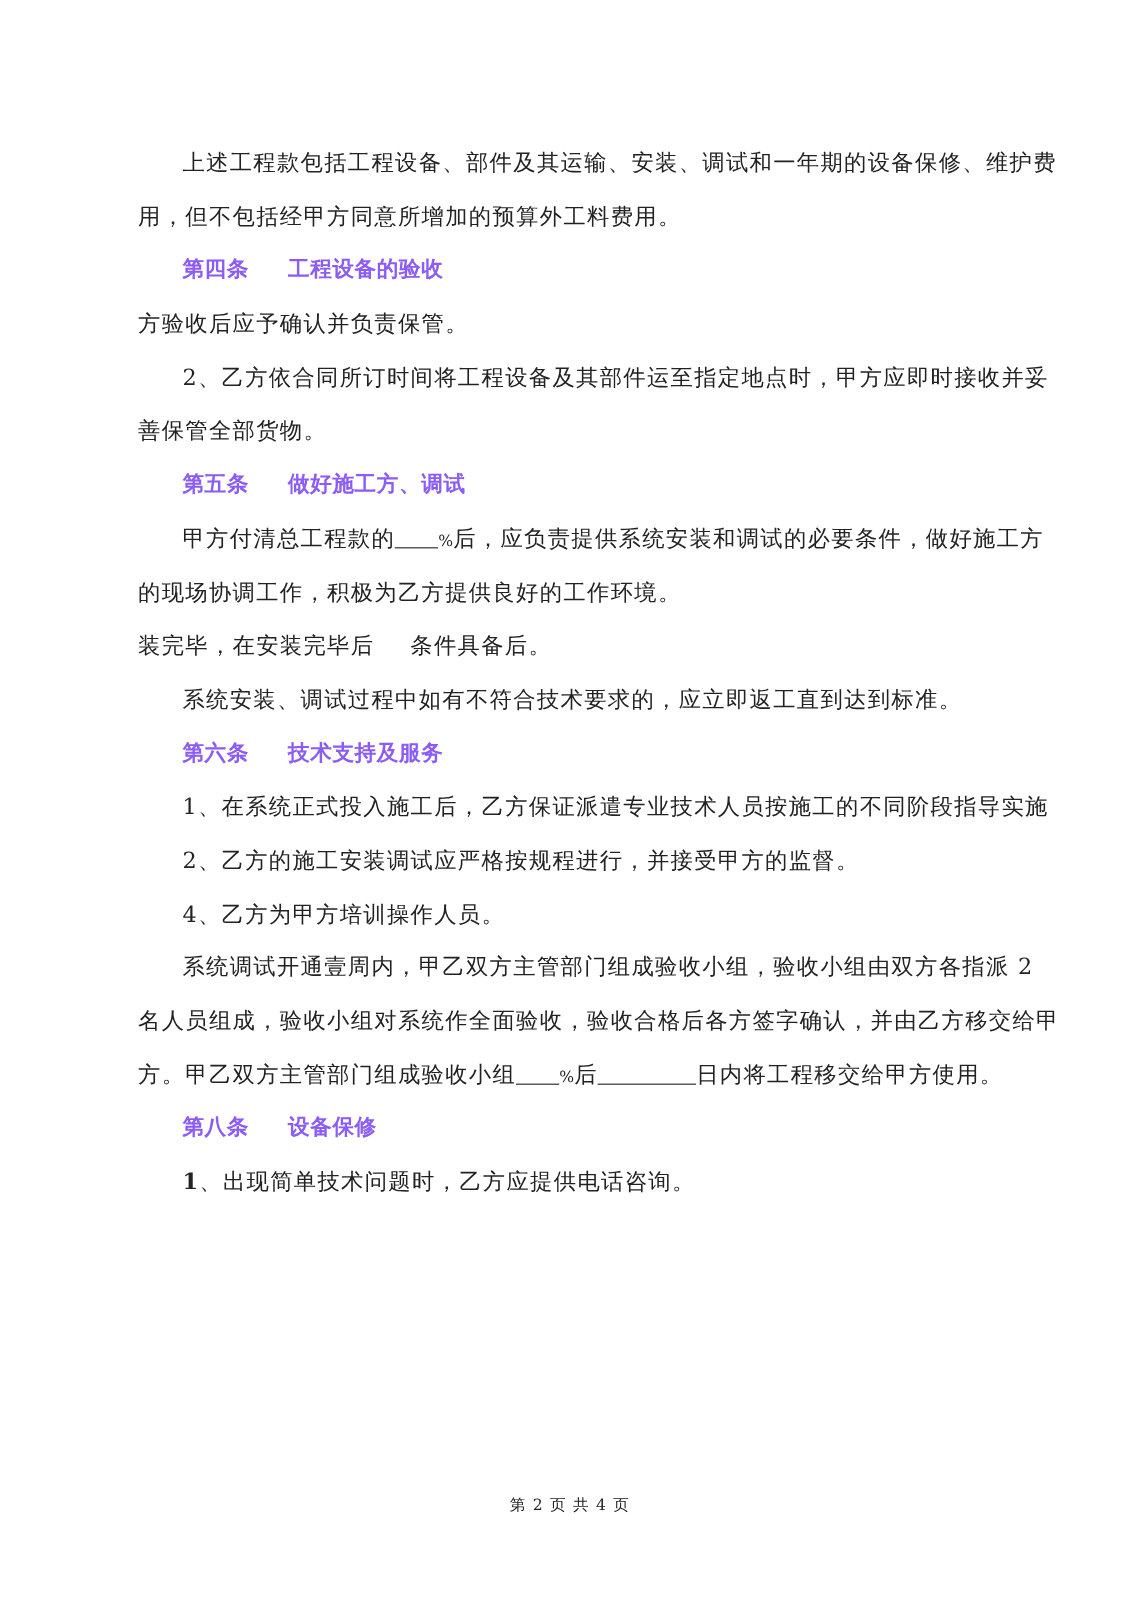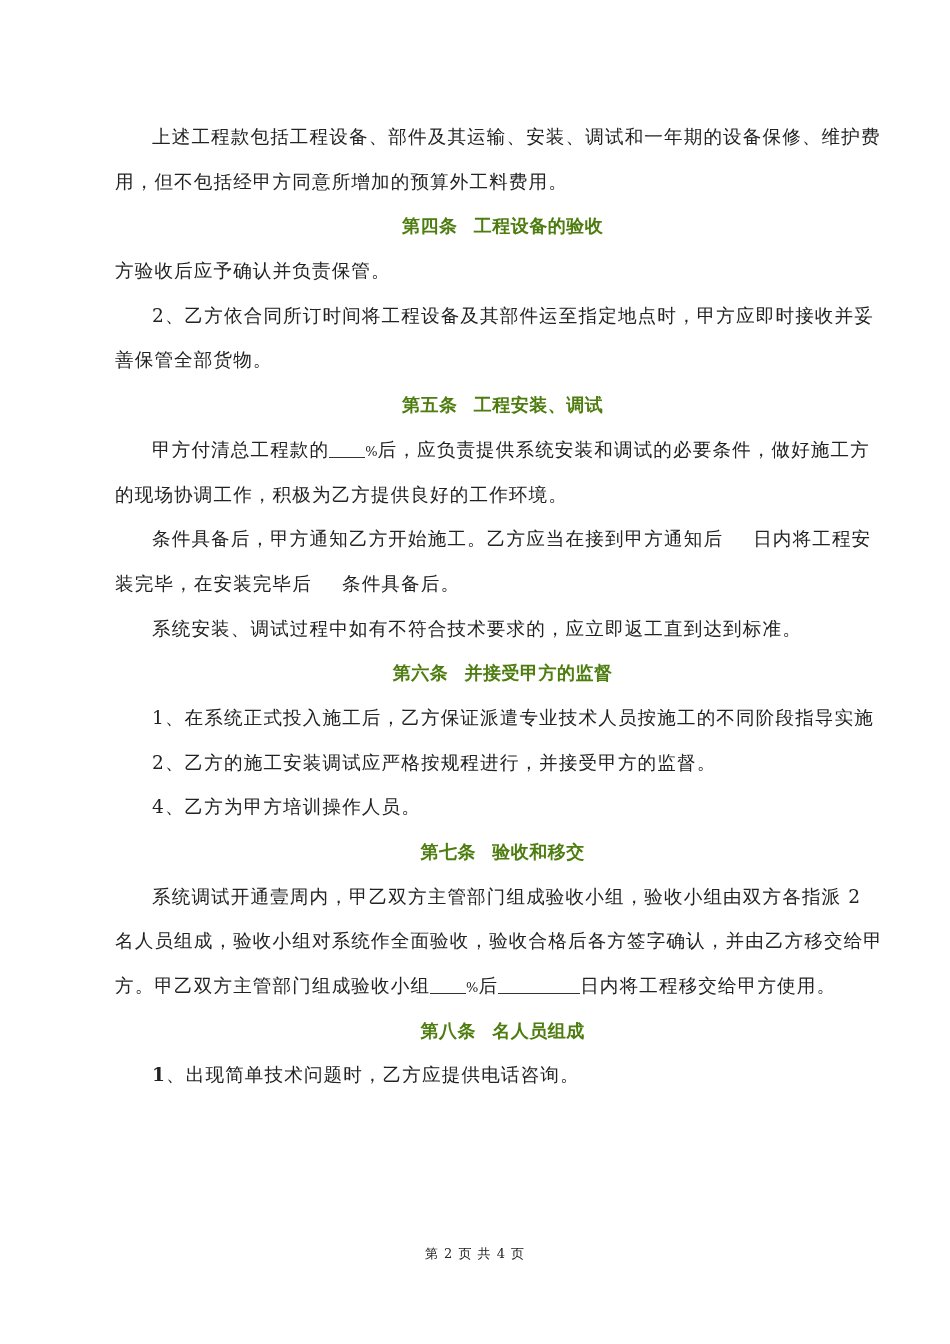--- a/index.html
+++ b/index.html
@@ -31,27 +31,26 @@
     }
     .line {
       height: 44.7px;
       line-height: 30px;
       font-size: 18.6px;
       white-space: nowrap;
       letter-spacing: 1.1px;
     }
     .indent { padding-left: 37px; }
     .heading {
-      font-family: Liberation Sans, sans-serif;
+      font-family: Liberation Mono, monospace;
       font-weight: bold;
       font-size: 18px;
       letter-spacing: 0.5px;
       padding-left: 37px;
-      color: #4d7c0f;
-      text-align: center;
+      color: #8b5cf6;
     }
     .heading .art-no { display: inline-block; width: 88px; }
     .blank {
       display: inline-block;
       border-bottom: 1.2px solid #333;
       height: 20px;
       vertical-align: -2px;
     }
     .blank.short { width: 36px; }
     .blank.long { width: 82px; }
@@ -81,52 +80,46 @@
     <div class="line">用，但不包括经甲方同意所增加的预算外工料费用。</div>
 
     <div class="line heading">
       <span class="art-no">第四条</span><span>工程设备的验收</span>
     </div>
     <div class="line">方验收后应予确认并负责保管。</div>
     <div class="line indent">2、乙方依合同所订时间将工程设备及其部件运至指定地点时，甲方应即时接收并妥</div>
     <div class="line">善保管全部货物。</div>
 
     <div class="line heading">
-      <span class="art-no">第五条</span><span>工程安装、调试</span>
+      <span class="art-no">第五条</span><span>做好施工方、调试</span>
     </div>
     <div class="line indent">
       <span>甲方付清总工程款的</span><span class="blank short"></span><span class="pct">%</span><span>后，应负责提供系统安装和调试的必要条件，做好施工方</span>
     </div>
     <div class="line">的现场协调工作，积极为乙方提供良好的工作环境。</div>
-    <div class="line indent">
-      <span>条件具备后，甲方通知乙方开始施工。乙方应当在接到甲方通知后</span><span class="gap g1"></span><span>日内将工程安</span>
-    </div>
     <div class="line">
       <span>装完毕，在安装完毕后</span><span class="gap g1"></span><span>条件具备后。</span>
     </div>
     <div class="line indent">系统安装、调试过程中如有不符合技术要求的，应立即返工直到达到标准。</div>
 
     <div class="line heading">
-      <span class="art-no">第六条</span><span>并接受甲方的监督</span>
+      <span class="art-no">第六条</span><span>技术支持及服务</span>
     </div>
     <div class="line indent">1、在系统正式投入施工后，乙方保证派遣专业技术人员按施工的不同阶段指导实施</div>
     <div class="line indent">2、乙方的施工安装调试应严格按规程进行，并接受甲方的监督。</div>
     <div class="line indent">4、乙方为甲方培训操作人员。</div>
 
-    <div class="line heading">
-      <span class="art-no">第七条</span><span>验收和移交</span>
-    </div>
     <div class="line indent">系统调试开通壹周内，甲乙双方主管部门组成验收小组，验收小组由双方各指派 2</div>
     <div class="line">名人员组成，验收小组对系统作全面验收，验收合格后各方签字确认，并由乙方移交给甲</div>
     <div class="line">
       <span>方。甲乙双方主管部门组成验收小组</span><span class="blank short"></span><span class="pct">%</span><span>后</span><span class="blank long"></span><span>日内将工程移交给甲方使用。</span>
     </div>
 
     <div class="line heading">
-      <span class="art-no">第八条</span><span>名人员组成</span>
+      <span class="art-no">第八条</span><span>设备保修</span>
     </div>
     <div class="line indent">
       <span class="num-bold">1</span><span>、出现简单技术问题时，乙方应提供电话咨询。</span>
     </div>
 
   </div>
 
   <div class="footer">第 2 页 共 4 页</div>
 </div>
 

